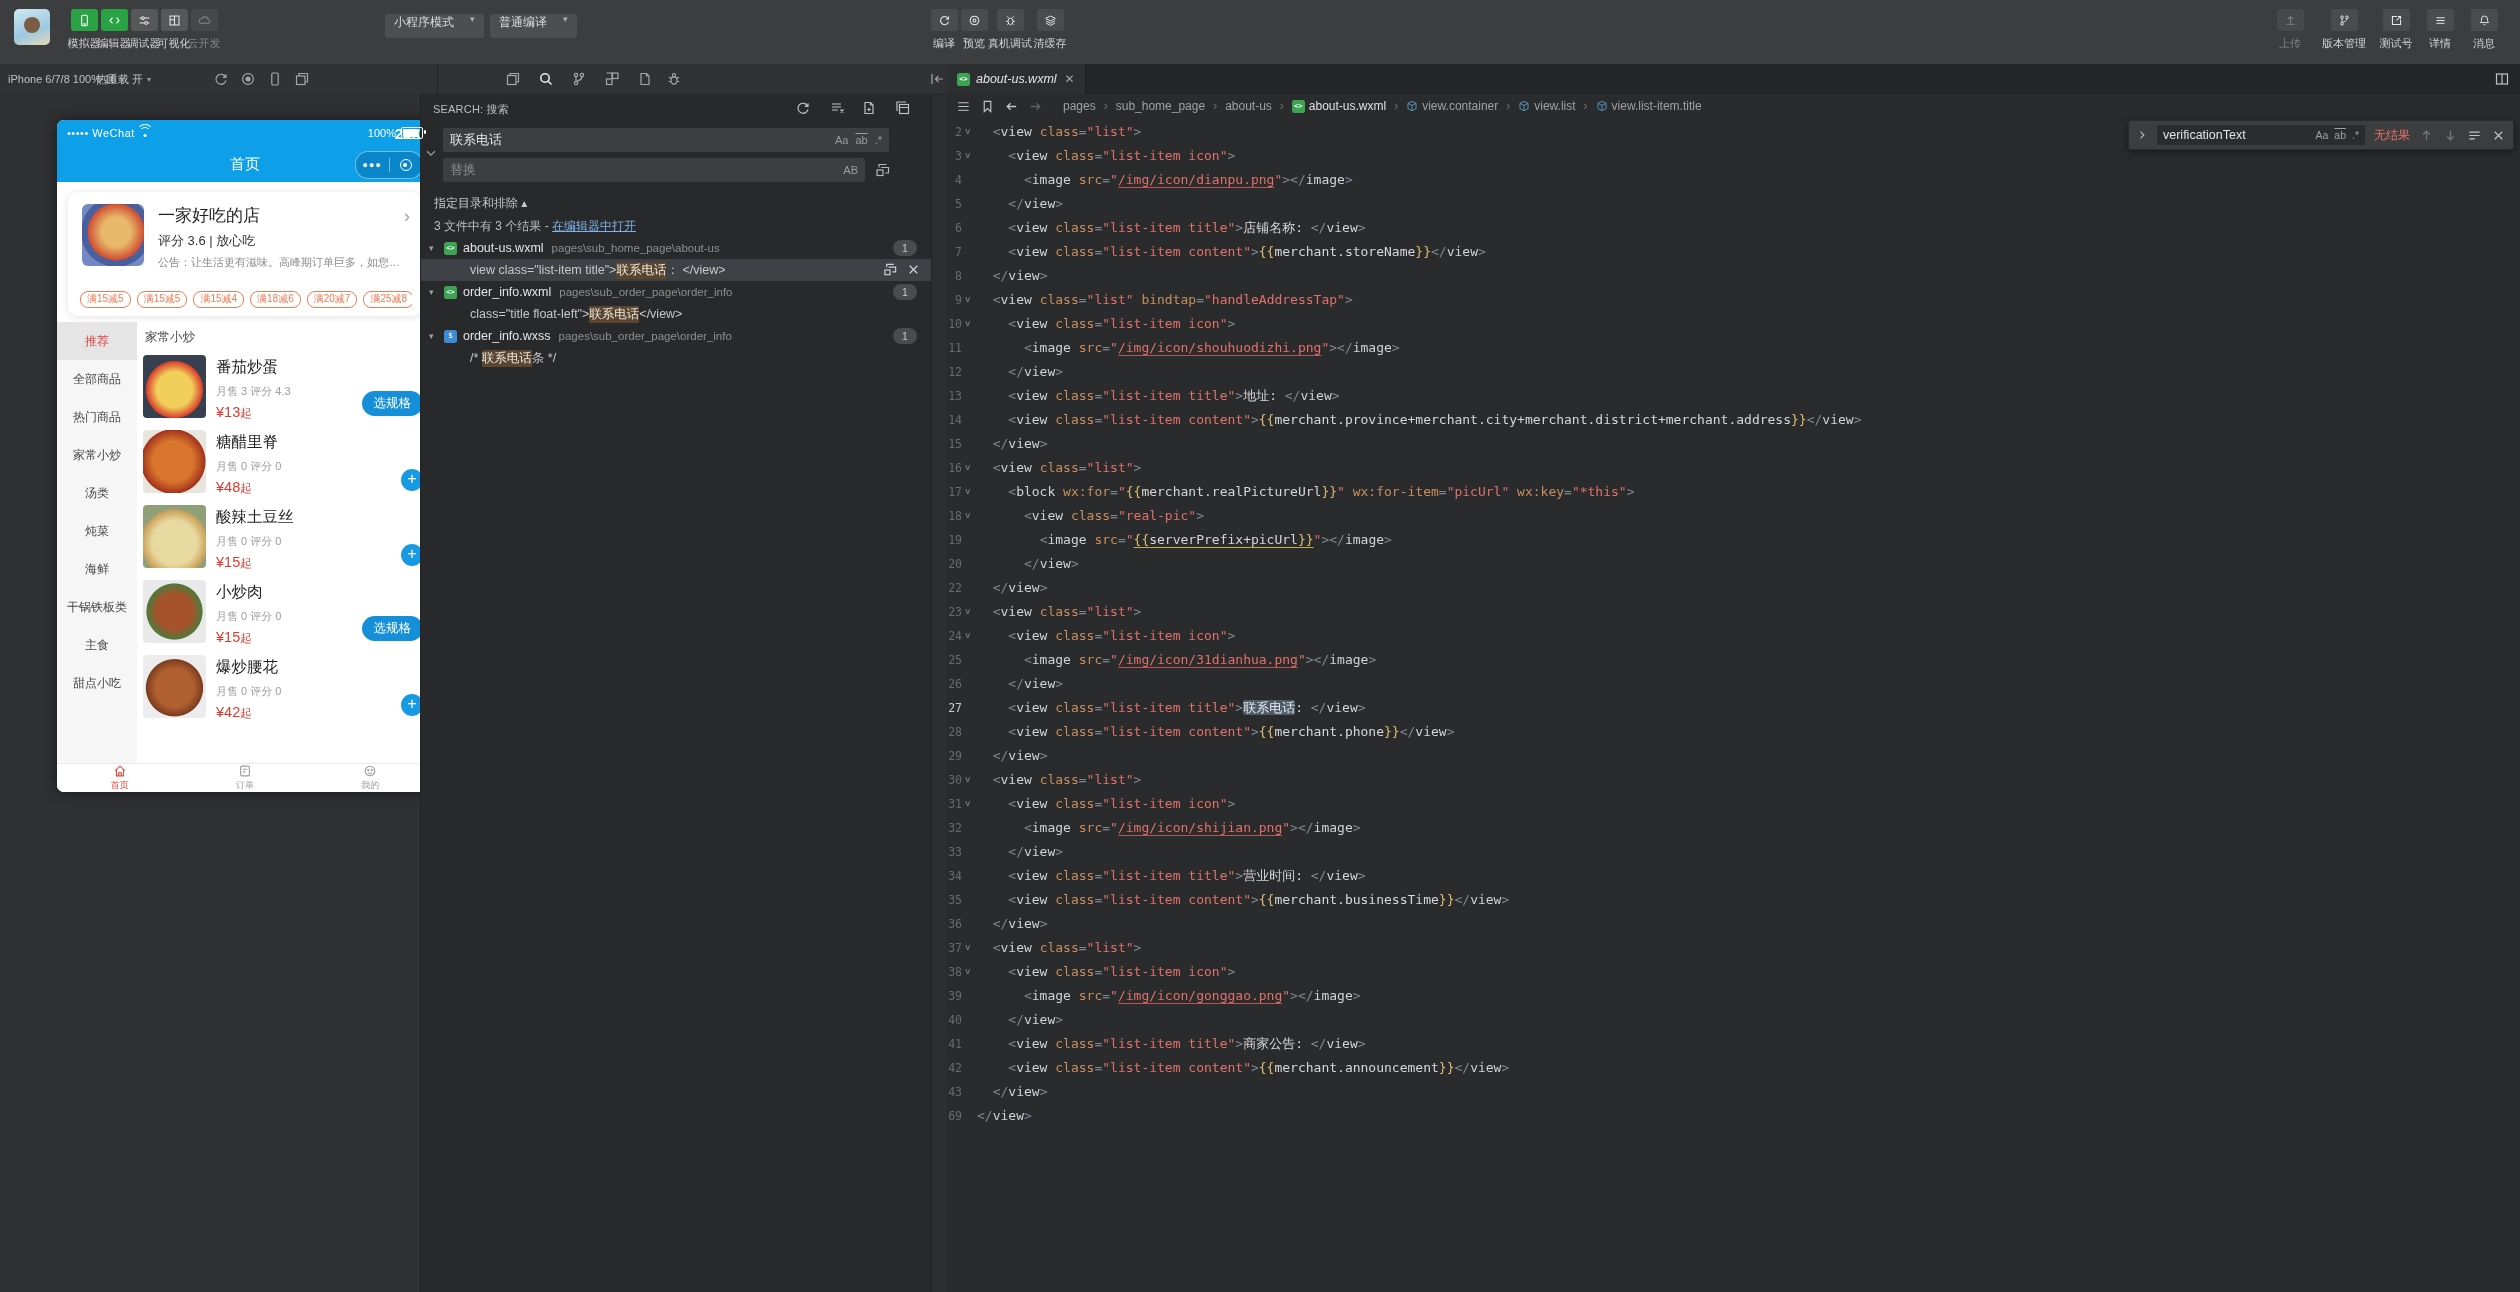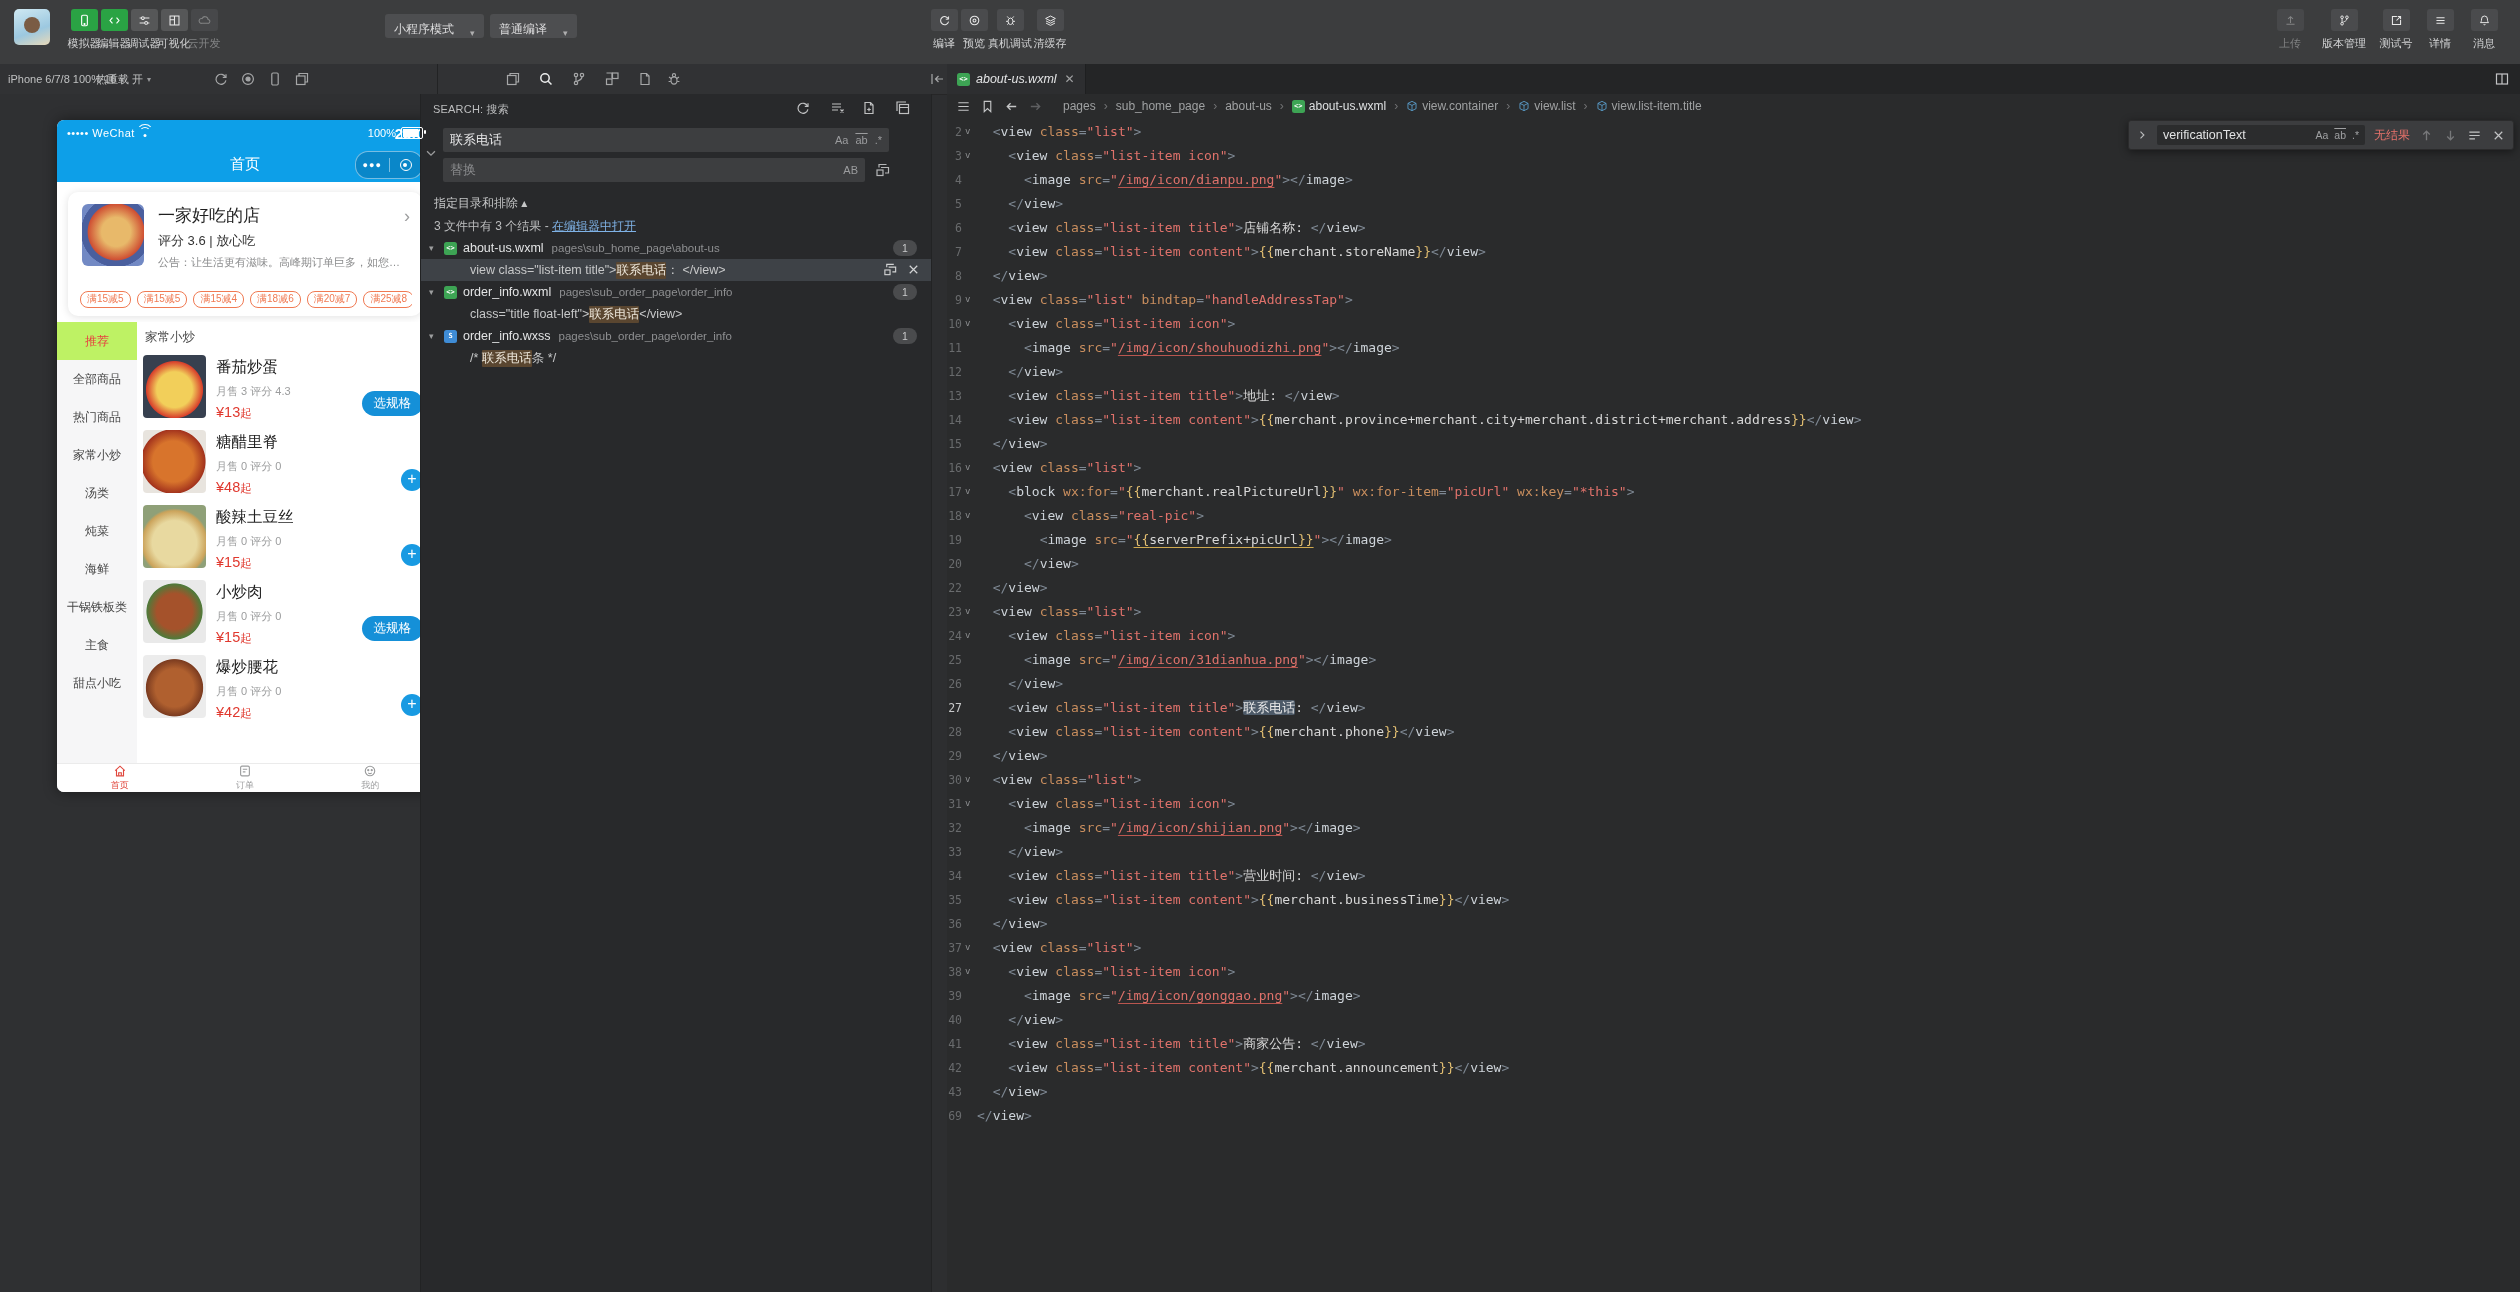--- a/index.html
+++ b/index.html
@@ -7,21 +7,21 @@
        font-family:"Liberation Sans","DejaVu Sans",sans-serif;-webkit-font-smoothing:antialiased;}
   svg{display:block}
   
   .toolbar{position:absolute;left:0;top:0;width:100%;height:64px;background:#3c3d3e;border-bottom:1px solid #2a2a2b;}
   .avatar{position:absolute;left:14px;top:9px;width:36px;height:36px;border-radius:5px;background:linear-gradient(160deg,#cfe9f2,#9cc8e0 60%,#e8d9b8);overflow:hidden}
   .avatar:after{content:"";position:absolute;left:10px;top:8px;width:16px;height:16px;border-radius:50%;background:#7a5c44}
   .tbtn{position:absolute;top:9px;width:64px;margin-left:-32px;display:flex;flex-direction:column;align-items:center;gap:5px;font-size:11px;color:#d2d3d4;cursor:pointer}
   .tbtn .tile{width:27px;height:22px;border-radius:3px;display:flex;align-items:center;justify-content:center;background:#565758;color:#efefef}
   .tbtn .tile.green{background:#2aa344}
   .tbtn.dim{color:#828384}.tbtn.dim .tile{background:#47484a;color:#828384}
-  .tsel{position:absolute;top:14px;height:24px;background:#4d4e50;border-radius:3px;color:#dcdcdd;font-size:12px;display:flex;align-items:flex-end;padding:0 9px;cursor:pointer;white-space:nowrap}
+  .tsel{position:absolute;top:14px;height:24px;background:#4d4e50;border-radius:3px;color:#dcdcdd;font-size:12px;display:flex;align-items:flex-start;padding:0 9px;cursor:pointer;white-space:nowrap}
   .tsel .car{margin-left:16px;font-size:9px;color:#aeaeaf}
   
   .row2{position:absolute;left:0;top:64px;width:100%;height:30px;background:#313234;border-bottom:1px solid #262627;}
   .row2 .txt{position:absolute;top:0;height:30px;display:flex;align-items:center;font-size:11px;color:#bfc0c1;cursor:pointer;white-space:nowrap}
   .row2 .car{font-size:8px;color:#97989a;margin-left:4px}
   .ric{position:absolute;top:7px;width:16px;height:16px;color:#a6a7a8;cursor:pointer}
   .ric.on{color:#eceded}
   .vdiv{position:absolute;top:0;bottom:0;width:1px;background:#222324}
   
   .tabstrip{position:absolute;left:947px;top:0;right:0;height:30px;background:#242526;}
@@ -114,21 +114,21 @@
   .coupon{flex:none;border:1px solid #f07a53;color:#f07a53;font-size:10px;line-height:14px;padding:0 6px;border-radius:8px;white-space:nowrap}
   .ptabs{display:flex;align-items:center;height:32px;padding:0 14px;gap:26px}
   .ptabs .pt{font-size:15px;color:#555;cursor:pointer}
   .ptabs .pt.on{color:#1a1a1a;position:relative}
   .ptabs .pt.on:after{content:"";position:absolute;left:3px;right:3px;bottom:-6px;height:3px;border-radius:2px;background:#5d646d}
   .spill{margin-left:auto;height:22px;border-radius:11px;background:#f1f1f2;display:flex;align-items:center;gap:4px;padding:0 10px;font-size:12px;color:#666;cursor:pointer}
   .spill svg{width:11px;height:11px;color:#777}
   .menu{position:absolute;left:0;top:140px;right:0;bottom:0;display:flex}
   .cats{width:80px;background:#f6f6f7;overflow:hidden}
   .cat{height:38px;line-height:38px;text-align:center;font-size:12px;color:#454545;cursor:pointer}
-  .cat.on{background:#bef264;color:#e64340}
+  .cat.on{background:#e5e5e5;color:#e64340}
   .dishes{flex:1;background:#fff;padding:0 0 0 6px;overflow:hidden}
   .sect{font-size:12.5px;color:#4a4a4a;padding:7px 0 4px 2px}
   .dish{display:flex;padding:5px 10px 5px 0;height:65px;cursor:pointer}
   .dimg{width:63px;height:63px;border-radius:4px;flex:none;margin-right:10px}
   .ph1{background:radial-gradient(circle at 50% 55%,#f2cf5a 0 38%,#d8402c 60%,#37404f 62%)}
   .ph2{background:radial-gradient(circle at 48% 50%,#d8742c 0 45%,#a3331d 70%,#e8e4de 72%)}
   .ph3{background:radial-gradient(circle at 50% 60%,#e8d9a0 0 45%,#cba35b 65%,#8fa078 70%)}
   .ph4{background:radial-gradient(circle at 50% 50%,#a5522b 0 40%,#4f7a3a 62%,#e9e9e9 64%)}
   .ph5{background:radial-gradient(circle at 50% 52%,#b0602f 0 42%,#7c3c20 62%,#ececec 64%)}
   .dinfo{flex:1;min-width:0;padding-top:2px}

